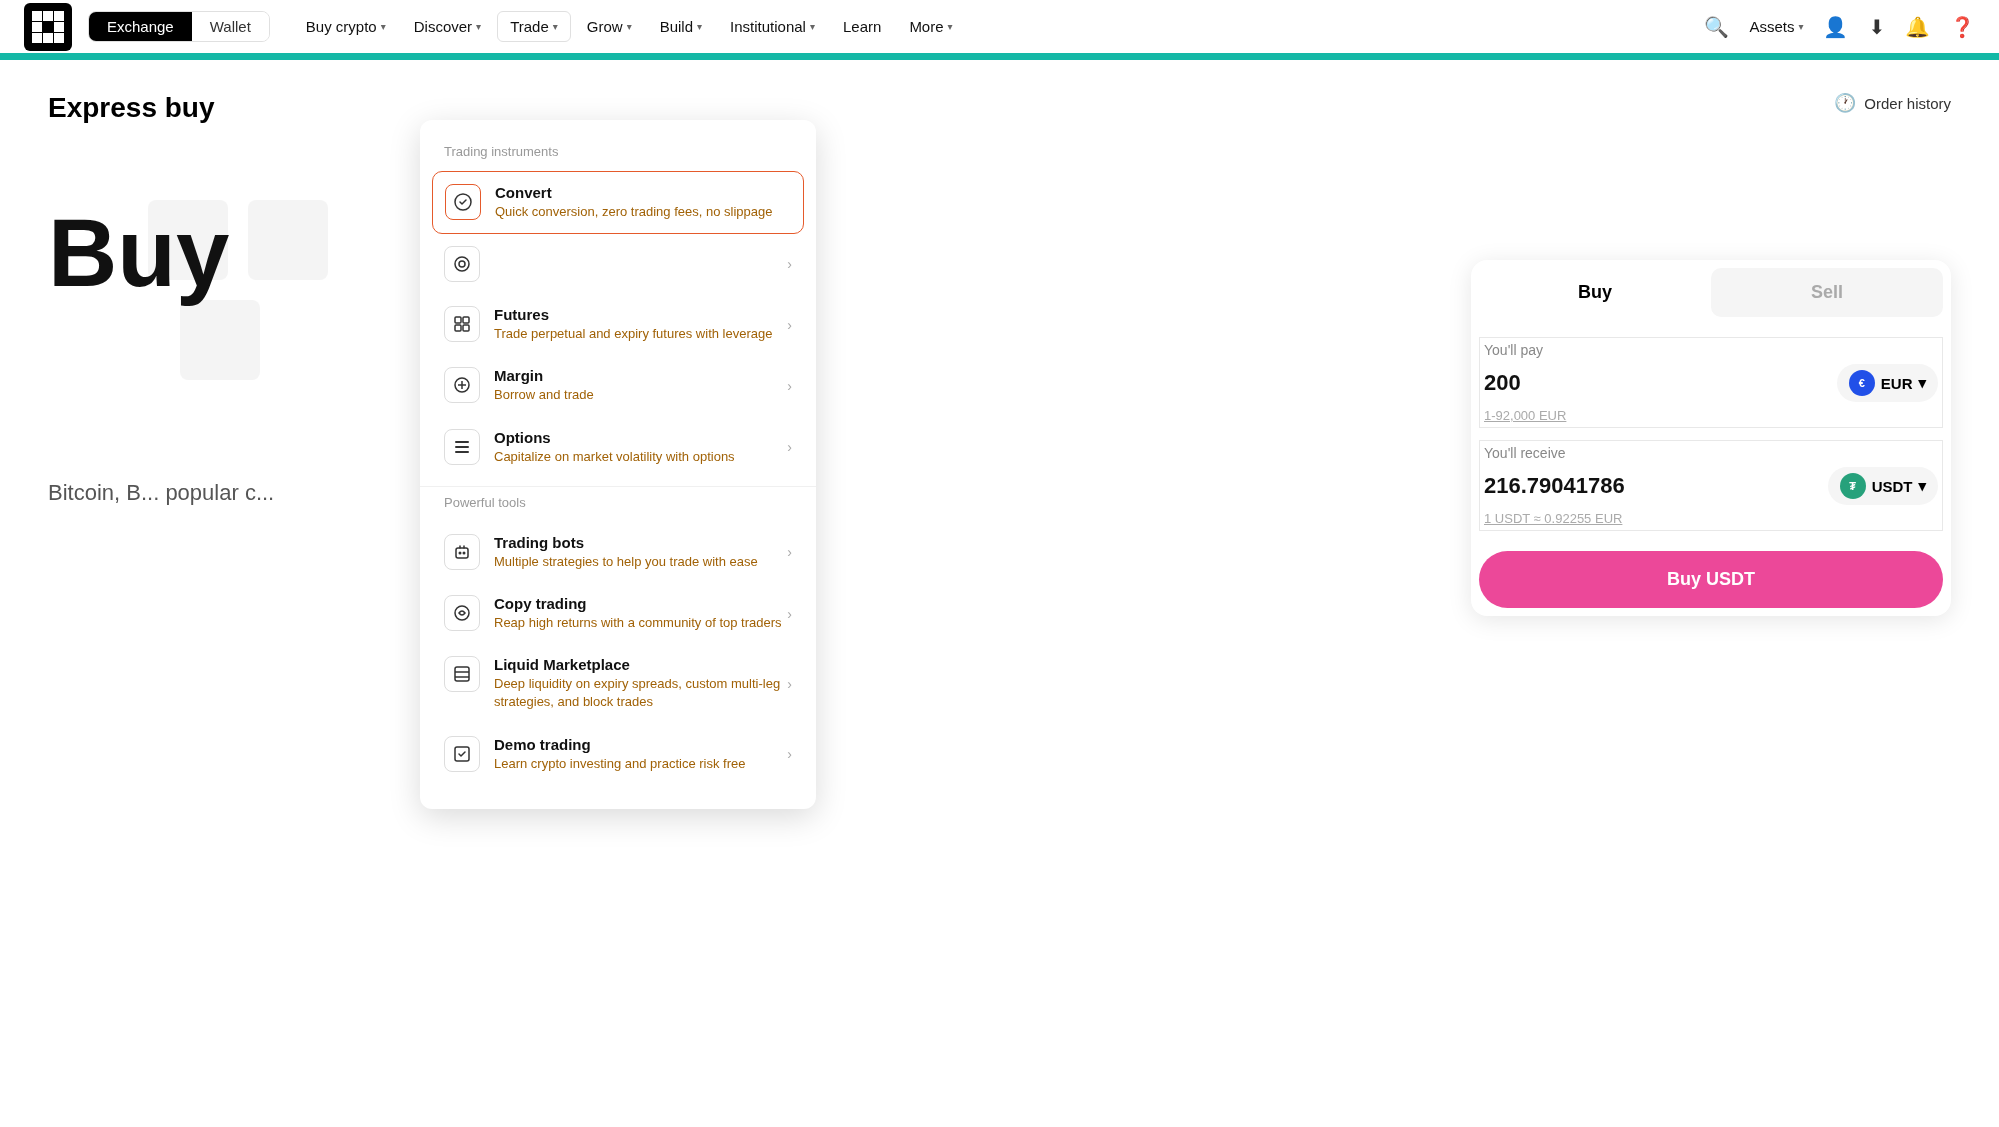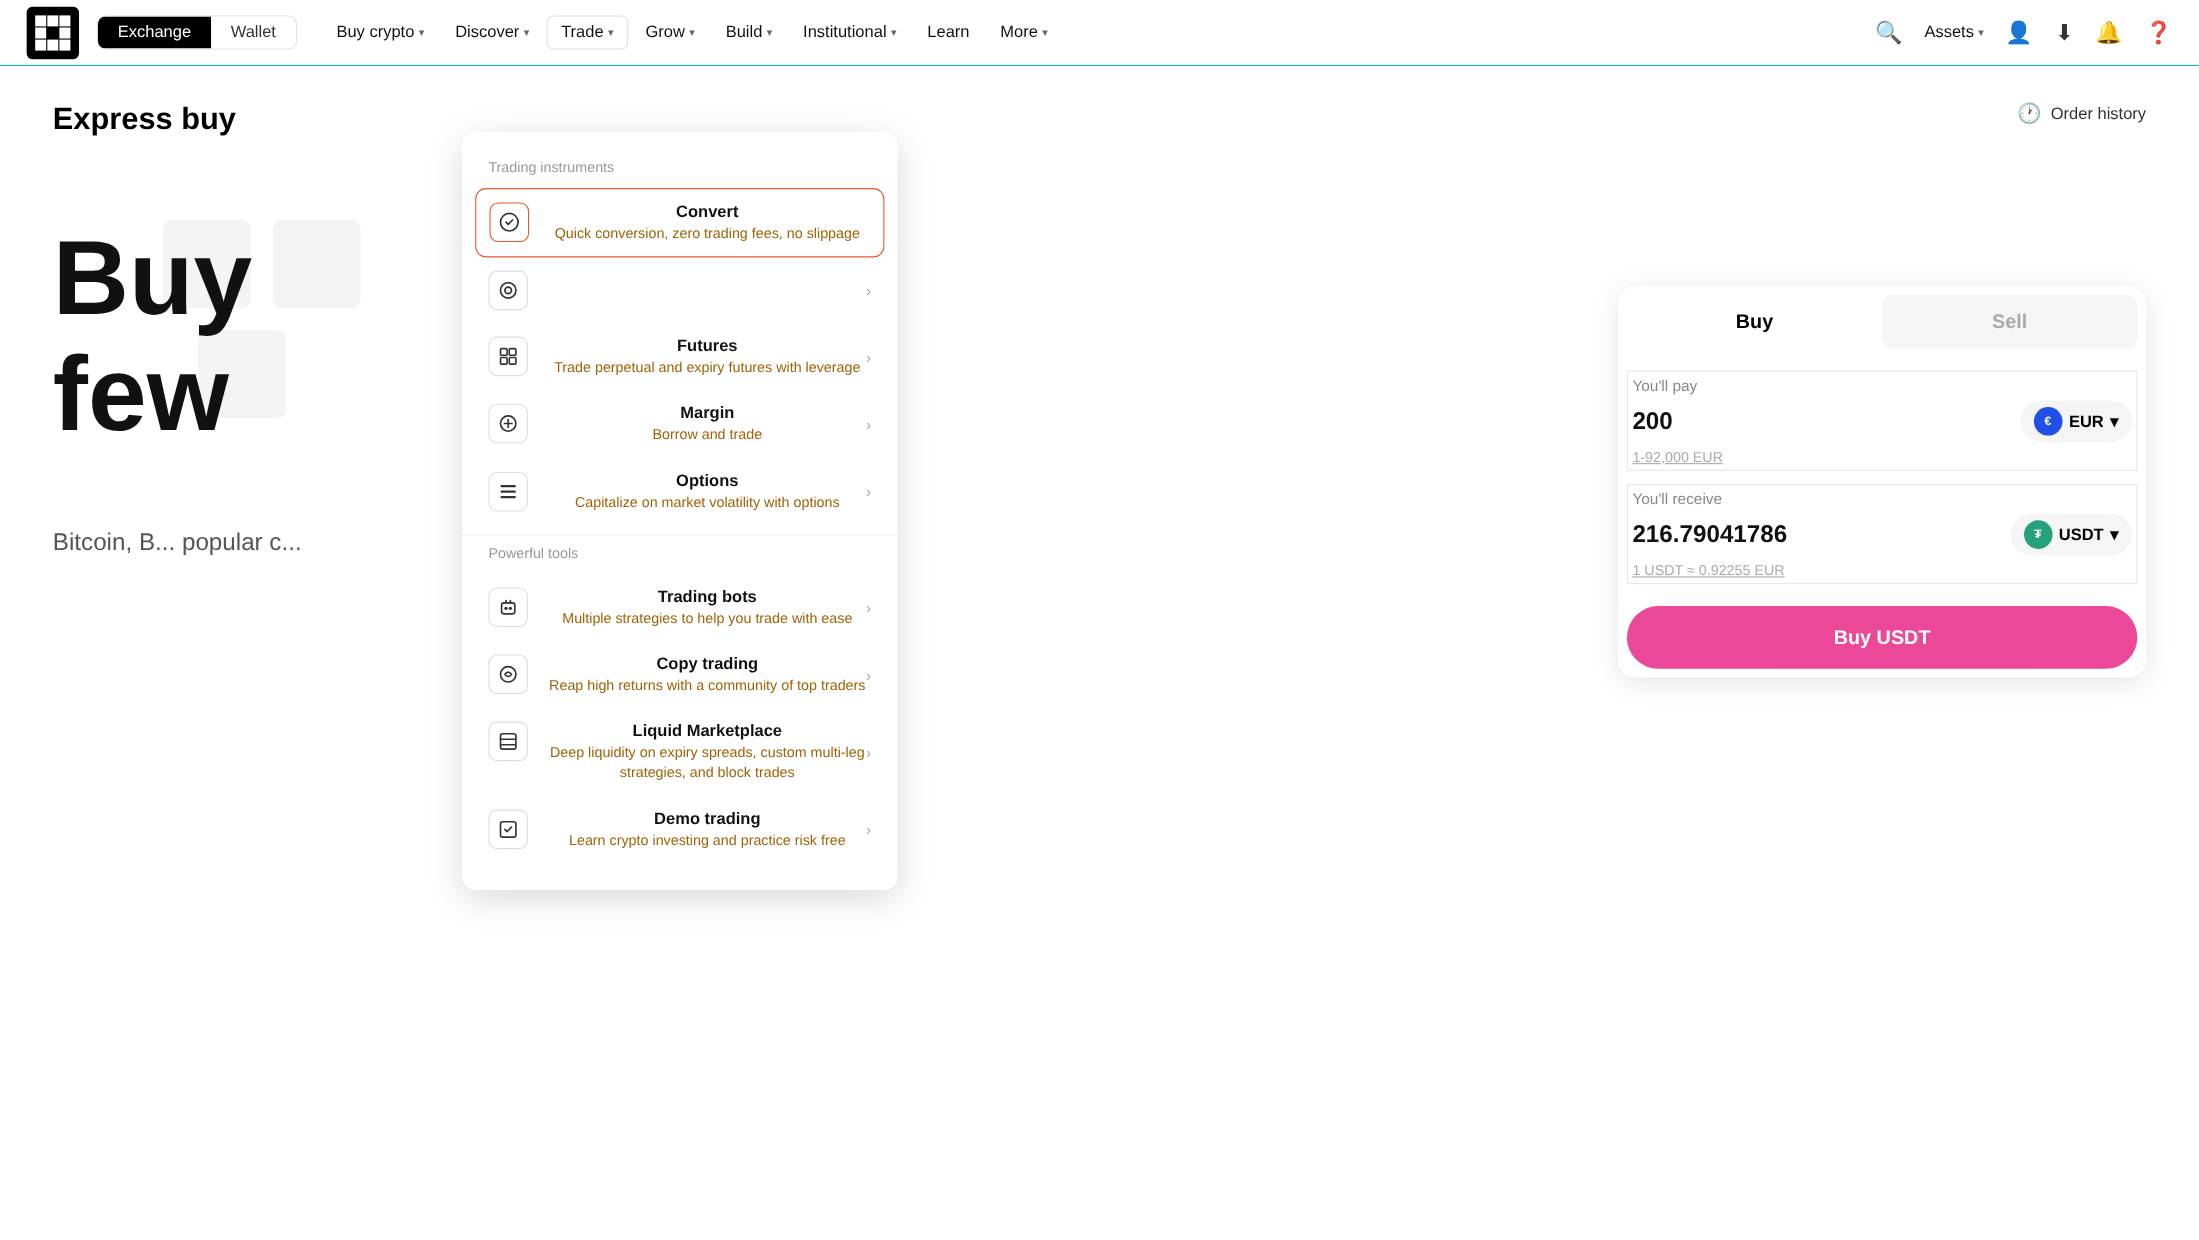--- a/index.html
+++ b/index.html
@@ -1,21 +1,21 @@
 <!DOCTYPE html>
 <html><head>
   <meta charset="utf-8">
   <style>
     * { margin: 0; padding: 0; box-sizing: border-box; }
     body { font-family: -apple-system, BlinkMacSystemFont, 'Segoe UI', sans-serif; background: #fff; color: #000; width: 1999px; min-height: 1127px; overflow-x: hidden; }
 
     
     .navbar {
       display: flex; align-items: center; height: 60px; padding: 0 24px;
-      border-bottom: 1px solid #14b8a6; background: #fff; position: relative; z-index: 100;
+      border-bottom: 7px solid #14b8a6; background: #fff; position: relative; z-index: 100;
     }
     .navbar-logo {
       width: 48px; height: 48px; margin-right: 16px; flex-shrink: 0;
     }
     .navbar-logo svg { width: 48px; height: 48px; }
     .nav-toggle-group {
       display: flex; border: 1px solid #e0e0e0; border-radius: 8px; overflow: hidden; margin-right: 24px;
     }
     .nav-toggle-btn {
       padding: 6px 18px; font-size: 15px; cursor: pointer; background: #fff; border: none; color: #333;
@@ -76,21 +76,21 @@
     }
     .dropdown-item.active {
       border: 1.5px solid #e55a2b; border-radius: 10px;
       margin: 0 12px; padding: 12px; background: #fff;
     }
     .dropdown-item-icon {
       width: 36px; height: 36px; display: flex; align-items: center; justify-content: center;
       border: 1.5px solid #ddd; border-radius: 8px; flex-shrink: 0; font-size: 16px;
     }
     .dropdown-item.active .dropdown-item-icon { border-color: #e55a2b; }
-    .dropdown-item-content { flex: 1; text-align: center; }
+    .dropdown-item-content { flex: 1; }
     .dropdown-item-title { font-size: 15px; font-weight: 600; color: #111; margin-bottom: 2px; }
     .dropdown-item-desc { font-size: 13px; color: #a16207; line-height: 1.4; }
     .dropdown-item-arrow {
       position: absolute; right: 24px; top: 50%; transform: translateY(-50%);
       font-size: 14px; color: #aaa;
     }
     .dropdown-divider { height: 1px; background: #f0f0f0; margin: 8px 0; }
 
     
     .trade-panel {
@@ -209,21 +209,20 @@
     <span style="font-size:18px;">🕐</span>
     <span>Order history</span>
   </div>
 
   <div class="bg-shape" style="width:80px;height:80px;top:140px;left:148px;"></div>
   <div class="bg-shape" style="width:80px;height:80px;top:140px;left:248px;"></div>
   <div class="bg-shape" style="width:80px;height:80px;top:240px;left:180px;"></div>
 
   <div class="hero-text">
     <div>Buy</div>
-    <div>few</div>
   </div>
 
   <div class="hero-sub">Bitcoin, B... popular c...</div>
 
   <div class="dropdown-overlay">
 
     <div class="dropdown-section-title">Trading instruments</div>
 
     <div class="dropdown-item active">
       <div class="dropdown-item-icon">

